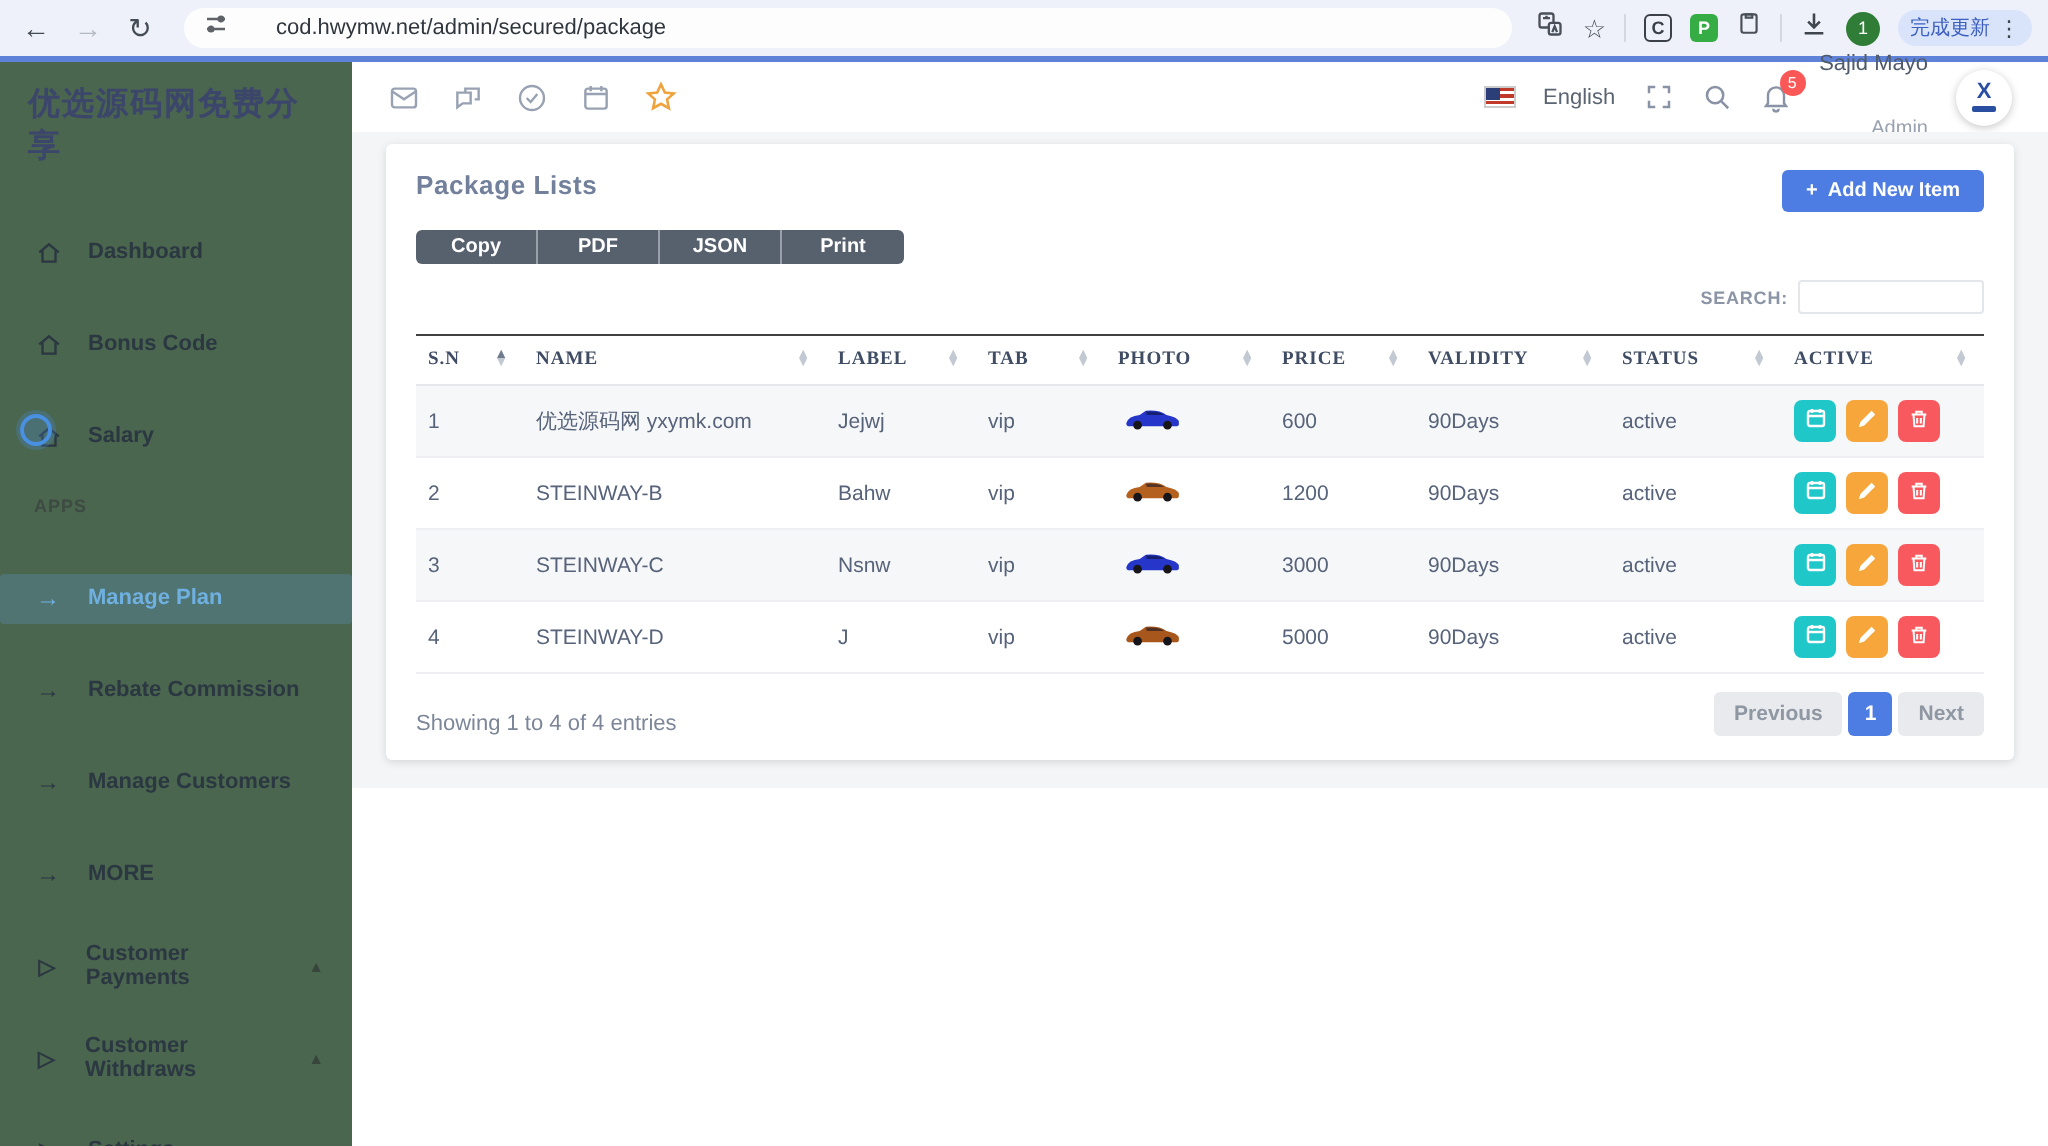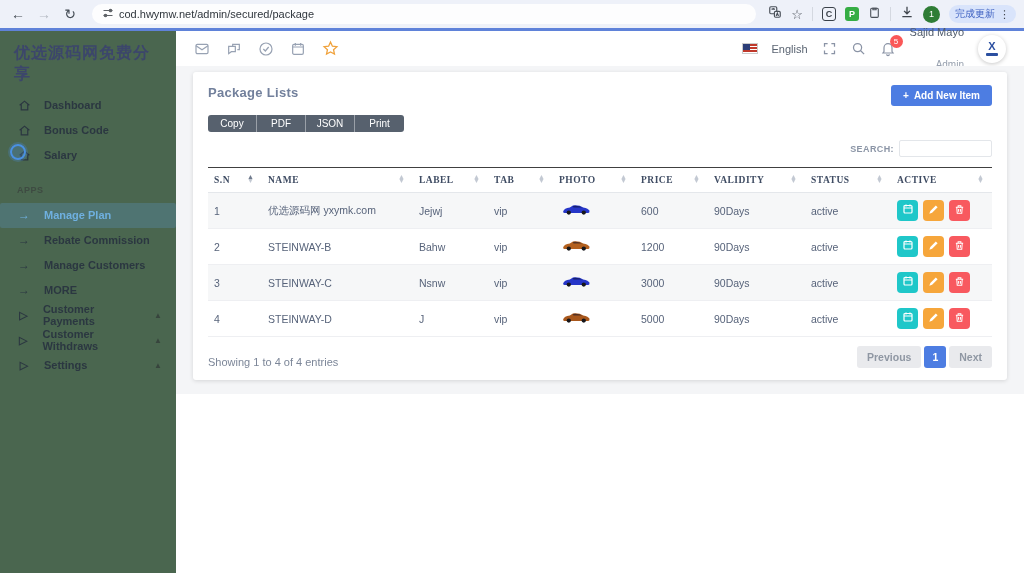--- a/index.html
+++ b/index.html
@@ -6,21 +6,21 @@
   html,body { width:1024px; height:573px; overflow:hidden; background:#fff;
     font-family:"Liberation Sans", sans-serif; }
 
   
   .browser-bar { height:28px; background:#eef1f9; display:flex; align-items:center;
     padding:0 8px; gap:6px; }
   .nav-btn { width:20px; height:20px; display:flex; align-items:center; justify-content:center;
     color:#444c55; font-size:14px; border-radius:50%; }
   .nav-btn.dim { color:#b4bac3; }
   .url-pill { flex:1; height:20px; background:#fdfdfe; border-radius:10px; display:flex;
-    align-items:center; padding:0 10px; gap:5px; margin:0 6px; }
+    align-items:center; padding:0 10px; gap:24px; margin:0 6px; }
   .url-text { font-size:11px; color:#30363d; }
   .chrome-right { display:flex; align-items:center; gap:9px; }
   .chrome-sep { width:1px; height:14px; background:#d4d8e0; }
   .ext-c { width:14px; height:14px; border:1.5px solid #3a4149; border-radius:3px;
     font-size:9px; font-weight:bold; color:#3a4149; display:flex; align-items:center; justify-content:center; }
   .ext-p { width:14px; height:14px; background:#35ad44; border-radius:3px; color:#fff;
     font-size:9px; font-weight:bold; display:flex; align-items:center; justify-content:center; }
   .profile-dot { width:17px; height:17px; border-radius:50%; background:#2f7d36; color:#fff;
     font-size:9px; display:flex; align-items:center; justify-content:center; }
   .update-pill { height:18px; background:#d9e4fb; border-radius:9px; display:flex; align-items:center;
@@ -28,21 +28,21 @@
   .kebab { color:#40454c; font-size:11px; }
   .blue-line { height:3px; background:#5f82d9; }
 
   
   .app { display:flex; height:542px; }
 
   .sidebar { width:176px; background:#4a664f; flex-shrink:0; padding-top:6px; }
   .logo { padding:6px 12px 8px 14px; font-size:16px; font-weight:bold; color:#3c466b;
     line-height:1.3; letter-spacing:1px; }
   .side-item { height:25px; display:flex; align-items:center; gap:13px; padding:0 14px 0 17px;
-    font-size:11px; font-weight:bold; color:#2b3741; cursor:pointer; position:relative; }
+    font-size:11px; font-weight:bold; color:#2b3741; cursor:pointer; position:relative;margin-top:21px; }
   .side-icon { width:14px; display:flex; align-items:center; justify-content:center; position:relative; }
   .click-ring { position:absolute; left:-7px; top:-5px; width:16px; height:16px; border:2px solid #4a90e2;
     border-radius:50%; background:rgba(74,144,226,.25); box-shadow:0 0 0 2px rgba(74,144,226,.25); }
   .side-item.active { background:rgba(90,140,170,.38); border-radius:2px; color:#6fb0e0; }
   .side-item.active .arrow-glyph { color:#6fb0e0; }
   .arrow-glyph { font-size:12px; color:#2b3741; }
   .play-glyph { font-size:11px; color:#2b3741; }
   .chev-up { margin-left:auto; font-size:8px; color:#37453d; }
   .section-label { padding:17px 0 8px 17px; font-size:9px; font-weight:bold; color:#3e4b42;
     letter-spacing:.5px; }
@@ -72,21 +72,21 @@
 
   
   .page-wrap { background:#f4f5f7; padding:6px 17px 14px; }
   .card { background:#fff; border-radius:3px; box-shadow:0 1px 4px rgba(0,0,0,.13); padding:13px 15px 12px; }
   .card-head { display:flex; justify-content:space-between; align-items:flex-start; }
   .page-title { font-size:13px; color:#72809c; font-weight:bold; letter-spacing:.3px; }
   .btn-add { background:#4d7de2; color:#fff; border:none; border-radius:3px; height:21px;
     padding:0 12px; font-size:10px; font-weight:bold; display:flex; align-items:center; gap:5px; cursor:pointer; }
   .export-group { display:inline-flex; margin-top:9px; border-radius:3px; overflow:hidden; }
   .export-btn { background:#57616e; color:#fff; border:none; border-right:1px solid rgba(255,255,255,.4);
-    font-size:10px; font-weight:normal; padding:3px 0; width:49px; cursor:pointer; }
+    font-size:10px; font-weight:bold; padding:3px 0; width:61px; cursor:pointer; }
   .export-btn:last-child { border-right:none; }
   .search-row { display:flex; justify-content:flex-end; align-items:center; gap:5px; margin:8px 0 10px; }
   .search-label { font-size:9px; font-weight:bold; color:#8b95a6; letter-spacing:.4px; }
   .search-input { width:93px; height:17px; border:1px solid #e3e6ea; border-radius:2px; font-size:10px;
     padding:0 4px; color:#555; outline:none; }
 
   table { width:100%; border-collapse:collapse; table-layout:fixed; }
   thead th { border-top:1px solid #404040; border-bottom:1px solid #e4e7eb; padding:7px 6px;font-family:Liberation Serif, serif; }
   .th-inner { display:flex; align-items:center; justify-content:space-between; }
   .th-label { font-size:9.5px; font-weight:bold; color:#3f4c63; letter-spacing:.5px; text-align:left; }

